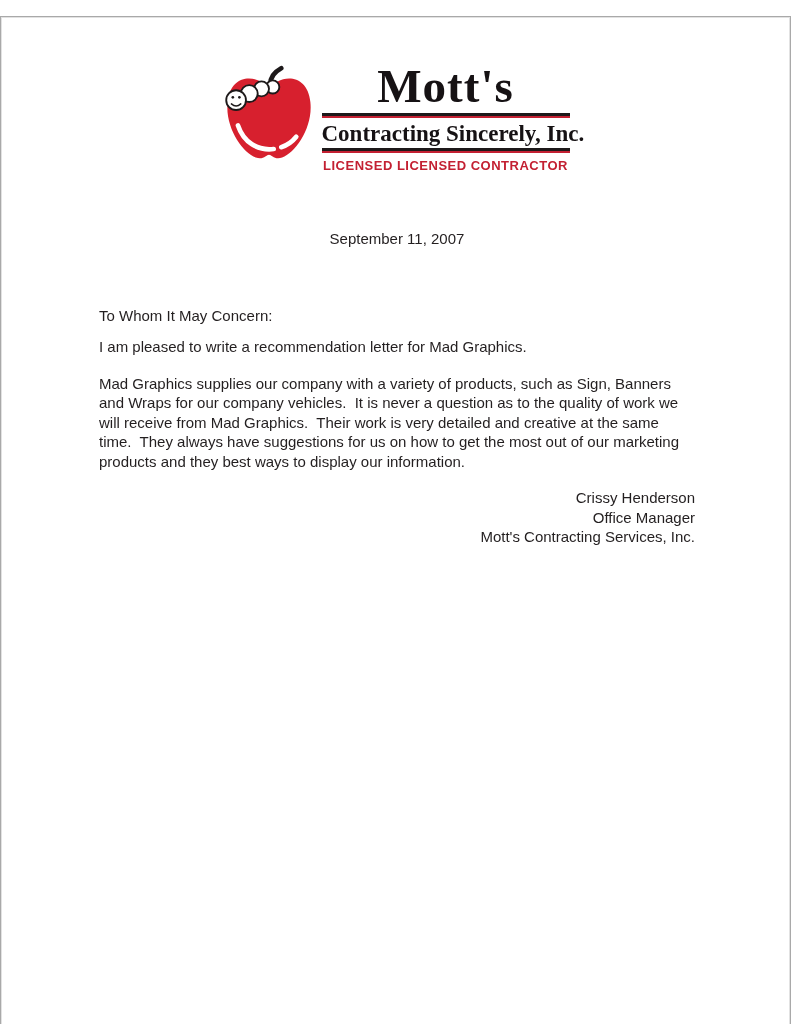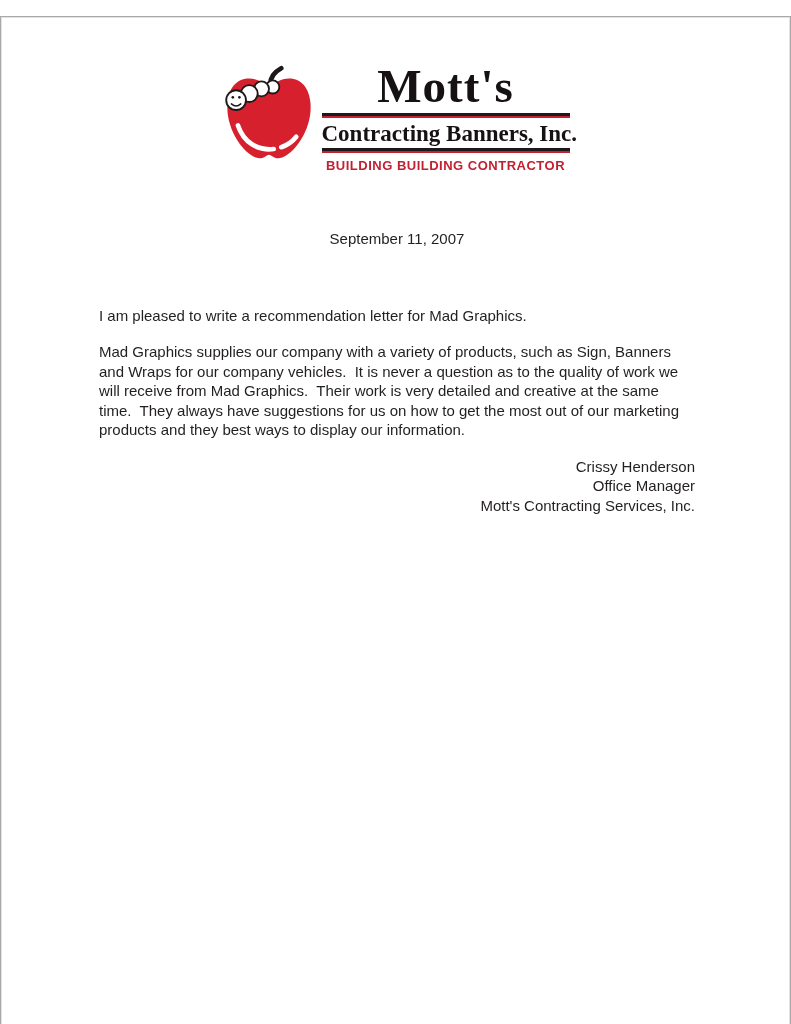--- a/index.html
+++ b/index.html
@@ -105,29 +105,30 @@
         </g>
 
         <circle cx="11.5" cy="34" r="1.4" fill="#1d191a"></circle>
         <circle cx="18.5" cy="34" r="1.4" fill="#1d191a"></circle>
         <path d="M10 41 Q15 45.5 20 41" fill="none" stroke="#1d191a" stroke-width="1.6" stroke-linecap="round"></path>
       </svg>
     </div>
     <div class="brand-text">
       <div class="company-name">Mott's</div>
       <div class="brand-rule"></div>
-      <div class="company-subtitle">Contracting Banners, Inc.</div>
+      <div class="company-subtitle">Contracting Sincerely, Inc.</div>
       <div class="brand-rule second"></div>
-      <div class="tagline">BUILDING BUILDING CONTRACTOR</div>
+      <div class="tagline">LICENSED LICENSED CONTRACTOR</div>
     </div>
   </header>
 
   <main class="letter-body">
     <p class="date">September 11, 2007</p>
 
+    <p class="salutation">To Whom It May Concern:</p>
 
     <p>I am pleased to write a recommendation letter for Mad Graphics.</p>
     <p>Mad Graphics supplies our company with a variety of products, such as Sign, Banners and Wraps for our company vehicles.  It is never a question as to the quality of work we will receive from Mad Graphics.  Their work is very detailed and creative at the same time.  They always have suggestions for us on how to get the most out of our marketing products and they best ways to display our information.</p>
 
 
     <div class="signature-block">
       <p>Crissy Henderson</p>
       <p>Office Manager</p>
       <p>Mott's Contracting Services, Inc.</p>
     </div>

